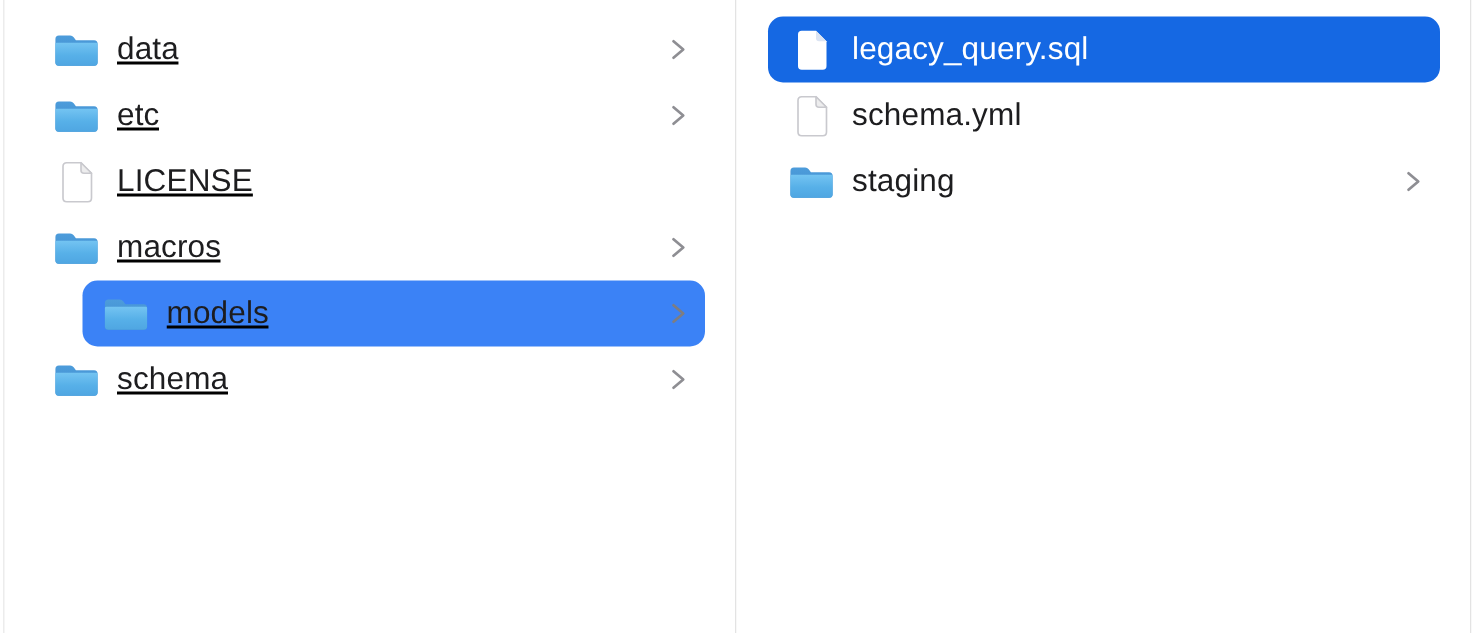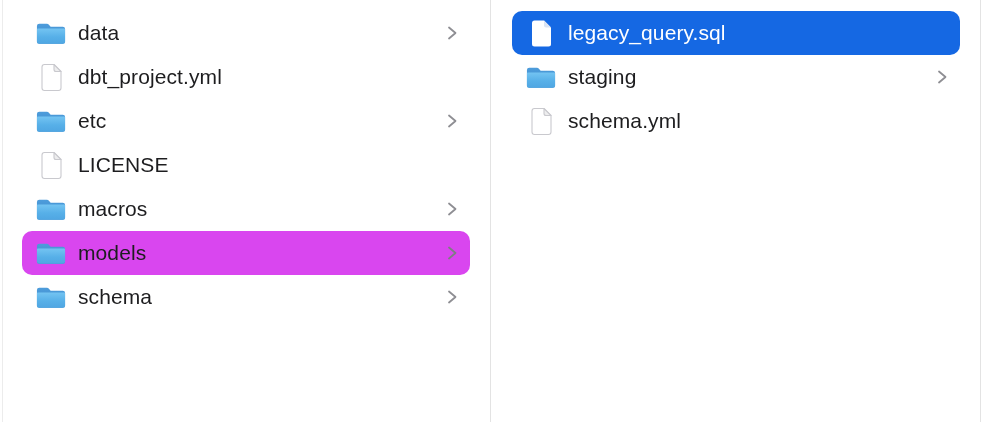--- a/index.html
+++ b/index.html
@@ -17,35 +17,35 @@
     width: 1px; background: #ececec;
   }
 
   .column {
     box-sizing: border-box;
     height: 422px;
     padding-top: 11px;
     background: #ffffff;
     border-right: 1px solid #e3e3e3;
   }
-  .column.left  { width: 491px; padding-left: 22px; padding-right: 20px; }
+  .column.left  { width: 491px; padding-left: 22px; padding-right: 20px; text-decoration: underline; }
   .column.right { width: 490px; padding-left: 21px; padding-right: 20px; }
   .column.spacer { flex: 1; border-right: none; padding: 0; }
 
   .row {
     height: 44px;
     display: flex;
     align-items: center;
     border-radius: 10px;
     padding-left: 14px;
     padding-right: 10px;
     box-sizing: border-box;
     cursor: default;
   }
-  .row.selected-inactive { background: #d946ef; }
+  .row.selected-inactive { background: #3b82f6; margin-left: 33px; }
   .row.selected-active   { background: #1568e3; }
 
   .icon-slot {
     width: 30px; height: 30px;
     display: flex; align-items: center; justify-content: center;
     margin-right: 12px;
     flex: 0 0 auto;
   }
 
   .label {
@@ -97,137 +97,128 @@
         </svg>
       </span>
       <span class="label">data</span>
       <span class="chevron">
         <svg width="12" height="18" viewBox="0 0 12 18">
             <path d="M3 3.5 L9.5 9 L3 14.5" stroke="#8E8E93" stroke-width="1.8" fill="none" stroke-linecap="round" stroke-linejoin="round"></path>
           </svg>
       </span>
     </div>
 
+
+    <div class="row">
+      <span class="icon-slot">
+        <svg width="30" height="25" viewBox="0 0 32 26">
+          <path d="M1 5 Q1 2.5 3.5 2.5 L11.5 2.5 Q13 2.5 14 3.8 L15.6 5.8 L28.5 5.8 Q31 5.8 31 8.3 L31 21.5 Q31 24 28.5 24 L3.5 24 Q1 24 1 21.5 Z" fill="url(#folderBack)"></path>
+          <path d="M1 8.6 Q1 7.6 2 7.6 L30 7.6 Q31 7.6 31 8.6 L31 21.5 Q31 24 28.5 24 L3.5 24 Q1 24 1 21.5 Z" fill="url(#folderBody)"></path>
+        </svg>
+      </span>
+      <span class="label">etc</span>
+      <span class="chevron">
+        <svg width="12" height="18" viewBox="0 0 12 18">
+            <path d="M3 3.5 L9.5 9 L3 14.5" stroke="#8E8E93" stroke-width="1.8" fill="none" stroke-linecap="round" stroke-linejoin="round"></path>
+          </svg>
+      </span>
+    </div>
+
     <div class="row">
       <span class="icon-slot">
         <svg width="23" height="29" viewBox="0 0 23 29">
           <path d="M2 4 Q2 1.5 4.5 1.5 L14 1.5 L21 8.5 L21 25 Q21 27.5 18.5 27.5 L4.5 27.5 Q2 27.5 2 25 Z" fill="#ffffff" stroke="#c9c9ce" stroke-width="1.1"></path>
           <path d="M14 1.5 L14 6.5 Q14 8.5 16 8.5 L21 8.5 Z" fill="#ededee" stroke="#c9c9ce" stroke-width="1.1" stroke-linejoin="round"></path>
         </svg>
       </span>
-      <span class="label">dbt_project.yml</span>
-    </div>
-
-    <div class="row">
-      <span class="icon-slot">
-        <svg width="30" height="25" viewBox="0 0 32 26">
-          <path d="M1 5 Q1 2.5 3.5 2.5 L11.5 2.5 Q13 2.5 14 3.8 L15.6 5.8 L28.5 5.8 Q31 5.8 31 8.3 L31 21.5 Q31 24 28.5 24 L3.5 24 Q1 24 1 21.5 Z" fill="url(#folderBack)"></path>
-          <path d="M1 8.6 Q1 7.6 2 7.6 L30 7.6 Q31 7.6 31 8.6 L31 21.5 Q31 24 28.5 24 L3.5 24 Q1 24 1 21.5 Z" fill="url(#folderBody)"></path>
-        </svg>
-      </span>
-      <span class="label">etc</span>
-      <span class="chevron">
-        <svg width="12" height="18" viewBox="0 0 12 18">
-            <path d="M3 3.5 L9.5 9 L3 14.5" stroke="#8E8E93" stroke-width="1.8" fill="none" stroke-linecap="round" stroke-linejoin="round"></path>
-          </svg>
-      </span>
+      <span class="label">LICENSE</span>
+    </div>
+
+    <div class="row">
+      <span class="icon-slot">
+        <svg width="30" height="25" viewBox="0 0 32 26">
+          <path d="M1 5 Q1 2.5 3.5 2.5 L11.5 2.5 Q13 2.5 14 3.8 L15.6 5.8 L28.5 5.8 Q31 5.8 31 8.3 L31 21.5 Q31 24 28.5 24 L3.5 24 Q1 24 1 21.5 Z" fill="url(#folderBack)"></path>
+          <path d="M1 8.6 Q1 7.6 2 7.6 L30 7.6 Q31 7.6 31 8.6 L31 21.5 Q31 24 28.5 24 L3.5 24 Q1 24 1 21.5 Z" fill="url(#folderBody)"></path>
+        </svg>
+      </span>
+      <span class="label">macros</span>
+      <span class="chevron">
+        <svg width="12" height="18" viewBox="0 0 12 18">
+            <path d="M3 3.5 L9.5 9 L3 14.5" stroke="#8E8E93" stroke-width="1.8" fill="none" stroke-linecap="round" stroke-linejoin="round"></path>
+          </svg>
+      </span>
+    </div>
+
+    <div class="row selected-inactive">
+      <span class="icon-slot">
+        <svg width="30" height="25" viewBox="0 0 32 26">
+          <path d="M1 5 Q1 2.5 3.5 2.5 L11.5 2.5 Q13 2.5 14 3.8 L15.6 5.8 L28.5 5.8 Q31 5.8 31 8.3 L31 21.5 Q31 24 28.5 24 L3.5 24 Q1 24 1 21.5 Z" fill="url(#folderBack)"></path>
+          <path d="M1 8.6 Q1 7.6 2 7.6 L30 7.6 Q31 7.6 31 8.6 L31 21.5 Q31 24 28.5 24 L3.5 24 Q1 24 1 21.5 Z" fill="url(#folderBody)"></path>
+        </svg>
+      </span>
+      <span class="label">models</span>
+      <span class="chevron">
+        <svg width="12" height="18" viewBox="0 0 12 18">
+            <path d="M3 3.5 L9.5 9 L3 14.5" stroke="#7d7d82" stroke-width="1.8" fill="none" stroke-linecap="round" stroke-linejoin="round"></path>
+          </svg>
+      </span>
+    </div>
+
+
+
+    <div class="row">
+      <span class="icon-slot">
+        <svg width="30" height="25" viewBox="0 0 32 26">
+          <path d="M1 5 Q1 2.5 3.5 2.5 L11.5 2.5 Q13 2.5 14 3.8 L15.6 5.8 L28.5 5.8 Q31 5.8 31 8.3 L31 21.5 Q31 24 28.5 24 L3.5 24 Q1 24 1 21.5 Z" fill="url(#folderBack)"></path>
+          <path d="M1 8.6 Q1 7.6 2 7.6 L30 7.6 Q31 7.6 31 8.6 L31 21.5 Q31 24 28.5 24 L3.5 24 Q1 24 1 21.5 Z" fill="url(#folderBody)"></path>
+        </svg>
+      </span>
+      <span class="label">schema</span>
+      <span class="chevron">
+        <svg width="12" height="18" viewBox="0 0 12 18">
+            <path d="M3 3.5 L9.5 9 L3 14.5" stroke="#8E8E93" stroke-width="1.8" fill="none" stroke-linecap="round" stroke-linejoin="round"></path>
+          </svg>
+      </span>
+    </div>
+
+  </div>
+
+  <div class="column right">
+
+    <div class="row selected-active">
+      <span class="icon-slot">
+        <svg width="23" height="29" viewBox="0 0 23 29">
+          <path d="M2 4 Q2 1.5 4.5 1.5 L14 1.5 L21 8.5 L21 25 Q21 27.5 18.5 27.5 L4.5 27.5 Q2 27.5 2 25 Z" fill="#ffffff"></path>
+          <path d="M14 1.5 L14 6.5 Q14 8.5 16 8.5 L21 8.5 Z" fill="#dbe4f3"></path>
+        </svg>
+      </span>
+      <span class="label">legacy_query.sql</span>
     </div>
 
     <div class="row">
       <span class="icon-slot">
         <svg width="23" height="29" viewBox="0 0 23 29">
           <path d="M2 4 Q2 1.5 4.5 1.5 L14 1.5 L21 8.5 L21 25 Q21 27.5 18.5 27.5 L4.5 27.5 Q2 27.5 2 25 Z" fill="#ffffff" stroke="#c9c9ce" stroke-width="1.1"></path>
           <path d="M14 1.5 L14 6.5 Q14 8.5 16 8.5 L21 8.5 Z" fill="#ededee" stroke="#c9c9ce" stroke-width="1.1" stroke-linejoin="round"></path>
         </svg>
       </span>
-      <span class="label">LICENSE</span>
-    </div>
-
-    <div class="row">
-      <span class="icon-slot">
-        <svg width="30" height="25" viewBox="0 0 32 26">
-          <path d="M1 5 Q1 2.5 3.5 2.5 L11.5 2.5 Q13 2.5 14 3.8 L15.6 5.8 L28.5 5.8 Q31 5.8 31 8.3 L31 21.5 Q31 24 28.5 24 L3.5 24 Q1 24 1 21.5 Z" fill="url(#folderBack)"></path>
-          <path d="M1 8.6 Q1 7.6 2 7.6 L30 7.6 Q31 7.6 31 8.6 L31 21.5 Q31 24 28.5 24 L3.5 24 Q1 24 1 21.5 Z" fill="url(#folderBody)"></path>
-        </svg>
-      </span>
-      <span class="label">macros</span>
-      <span class="chevron">
-        <svg width="12" height="18" viewBox="0 0 12 18">
-            <path d="M3 3.5 L9.5 9 L3 14.5" stroke="#8E8E93" stroke-width="1.8" fill="none" stroke-linecap="round" stroke-linejoin="round"></path>
-          </svg>
-      </span>
-    </div>
-
-    <div class="row selected-inactive">
-      <span class="icon-slot">
-        <svg width="30" height="25" viewBox="0 0 32 26">
-          <path d="M1 5 Q1 2.5 3.5 2.5 L11.5 2.5 Q13 2.5 14 3.8 L15.6 5.8 L28.5 5.8 Q31 5.8 31 8.3 L31 21.5 Q31 24 28.5 24 L3.5 24 Q1 24 1 21.5 Z" fill="url(#folderBack)"></path>
-          <path d="M1 8.6 Q1 7.6 2 7.6 L30 7.6 Q31 7.6 31 8.6 L31 21.5 Q31 24 28.5 24 L3.5 24 Q1 24 1 21.5 Z" fill="url(#folderBody)"></path>
-        </svg>
-      </span>
-      <span class="label">models</span>
-      <span class="chevron">
-        <svg width="12" height="18" viewBox="0 0 12 18">
-            <path d="M3 3.5 L9.5 9 L3 14.5" stroke="#7d7d82" stroke-width="1.8" fill="none" stroke-linecap="round" stroke-linejoin="round"></path>
-          </svg>
-      </span>
-    </div>
-
-
-
-    <div class="row">
-      <span class="icon-slot">
-        <svg width="30" height="25" viewBox="0 0 32 26">
-          <path d="M1 5 Q1 2.5 3.5 2.5 L11.5 2.5 Q13 2.5 14 3.8 L15.6 5.8 L28.5 5.8 Q31 5.8 31 8.3 L31 21.5 Q31 24 28.5 24 L3.5 24 Q1 24 1 21.5 Z" fill="url(#folderBack)"></path>
-          <path d="M1 8.6 Q1 7.6 2 7.6 L30 7.6 Q31 7.6 31 8.6 L31 21.5 Q31 24 28.5 24 L3.5 24 Q1 24 1 21.5 Z" fill="url(#folderBody)"></path>
-        </svg>
-      </span>
-      <span class="label">schema</span>
-      <span class="chevron">
-        <svg width="12" height="18" viewBox="0 0 12 18">
-            <path d="M3 3.5 L9.5 9 L3 14.5" stroke="#8E8E93" stroke-width="1.8" fill="none" stroke-linecap="round" stroke-linejoin="round"></path>
-          </svg>
-      </span>
-    </div>
-
-  </div>
-
-  <div class="column right">
-
-    <div class="row selected-active">
-      <span class="icon-slot">
-        <svg width="23" height="29" viewBox="0 0 23 29">
-          <path d="M2 4 Q2 1.5 4.5 1.5 L14 1.5 L21 8.5 L21 25 Q21 27.5 18.5 27.5 L4.5 27.5 Q2 27.5 2 25 Z" fill="#ffffff"></path>
-          <path d="M14 1.5 L14 6.5 Q14 8.5 16 8.5 L21 8.5 Z" fill="#dbe4f3"></path>
-        </svg>
-      </span>
-      <span class="label">legacy_query.sql</span>
+      <span class="label">schema.yml</span>
     </div>
 
     <div class="row">
       <span class="icon-slot">
         <svg width="30" height="25" viewBox="0 0 32 26">
           <path d="M1 5 Q1 2.5 3.5 2.5 L11.5 2.5 Q13 2.5 14 3.8 L15.6 5.8 L28.5 5.8 Q31 5.8 31 8.3 L31 21.5 Q31 24 28.5 24 L3.5 24 Q1 24 1 21.5 Z" fill="url(#folderBack)"></path>
           <path d="M1 8.6 Q1 7.6 2 7.6 L30 7.6 Q31 7.6 31 8.6 L31 21.5 Q31 24 28.5 24 L3.5 24 Q1 24 1 21.5 Z" fill="url(#folderBody)"></path>
         </svg>
       </span>
       <span class="label">staging</span>
       <span class="chevron">
         <svg width="12" height="18" viewBox="0 0 12 18">
             <path d="M3 3.5 L9.5 9 L3 14.5" stroke="#8E8E93" stroke-width="1.8" fill="none" stroke-linecap="round" stroke-linejoin="round"></path>
           </svg>
       </span>
-    </div>
-
-    <div class="row">
-      <span class="icon-slot">
-        <svg width="23" height="29" viewBox="0 0 23 29">
-          <path d="M2 4 Q2 1.5 4.5 1.5 L14 1.5 L21 8.5 L21 25 Q21 27.5 18.5 27.5 L4.5 27.5 Q2 27.5 2 25 Z" fill="#ffffff" stroke="#c9c9ce" stroke-width="1.1"></path>
-          <path d="M14 1.5 L14 6.5 Q14 8.5 16 8.5 L21 8.5 Z" fill="#ededee" stroke="#c9c9ce" stroke-width="1.1" stroke-linejoin="round"></path>
-        </svg>
-      </span>
-      <span class="label">schema.yml</span>
     </div>
 
   </div>
 
   <div class="column spacer"></div>
 </div>
 
 </body></html>

